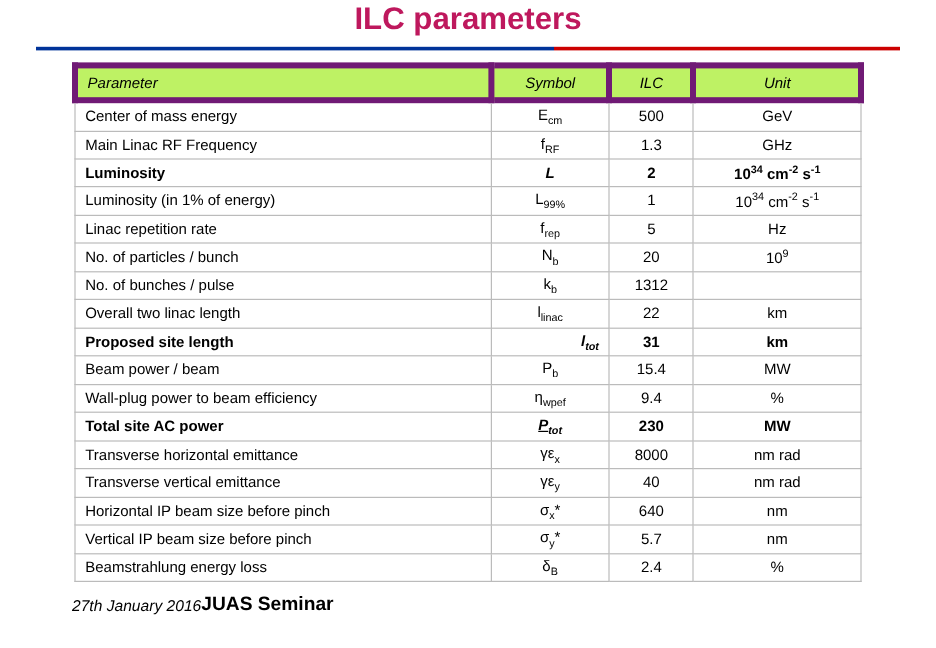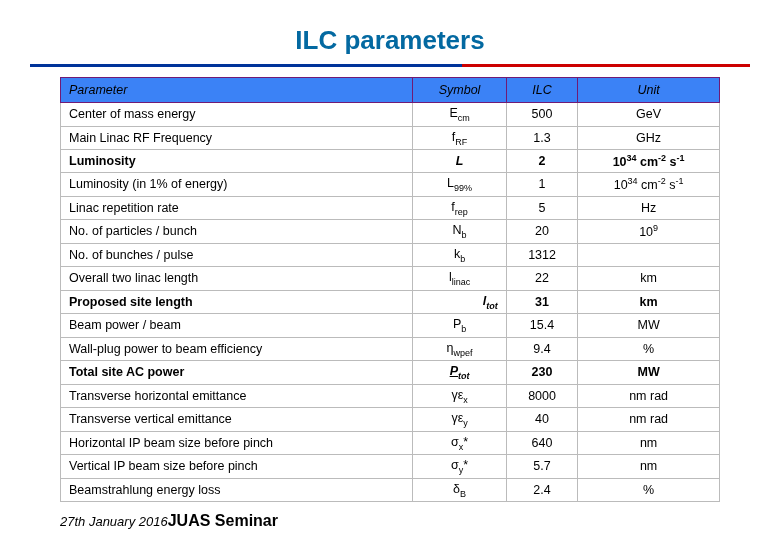--- a/index.html
+++ b/index.html
@@ -8,39 +8,39 @@
       height: 540px;
       background: #fff;
       font-family: Arial, Helvetica, sans-serif;
       font-size: 13px;
       overflow: hidden;
     }
     .page-title {
       text-align: center;
       font-size: 26px;
       font-weight: bold;
-      padding: 25px 0 8px 0;
-      color: #0369a1;
+      padding: 0 0 8px 0;
+      color: #be185d;
     }
     .accent-bar {
       height: 3px;
       background: linear-gradient(to right, #003399 60%, #cc0000 60%);
       margin: 0 30px 10px 30px;
     }
     .table-wrap {
       margin: 0 60px;
     }
     table {
       width: 100%;
       border-collapse: collapse;
       font-size: 12.5px;
     }
     thead tr th {
-      background: #3b82f6;
-      border: 1px solid #701a75;
+      background: #bef264;
+      border: 5px solid #701a75;
       padding: 5px 8px;
       font-style: italic;
       font-weight: normal;
       text-align: left;
     }
     thead tr th:nth-child(2),
     thead tr th:nth-child(3),
     thead tr th:nth-child(4) {
       text-align: center;
     }

